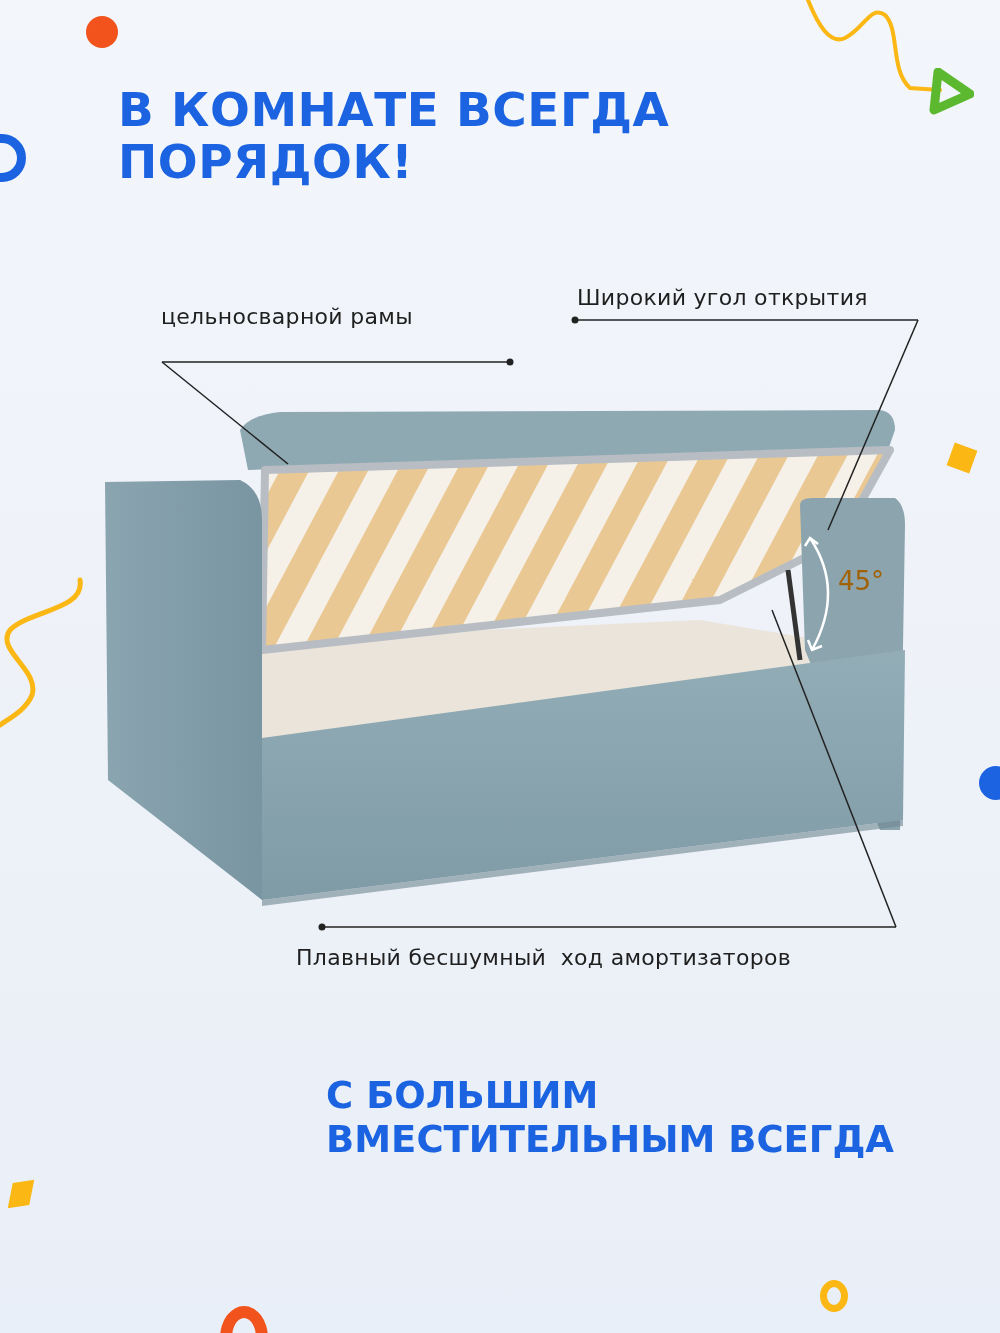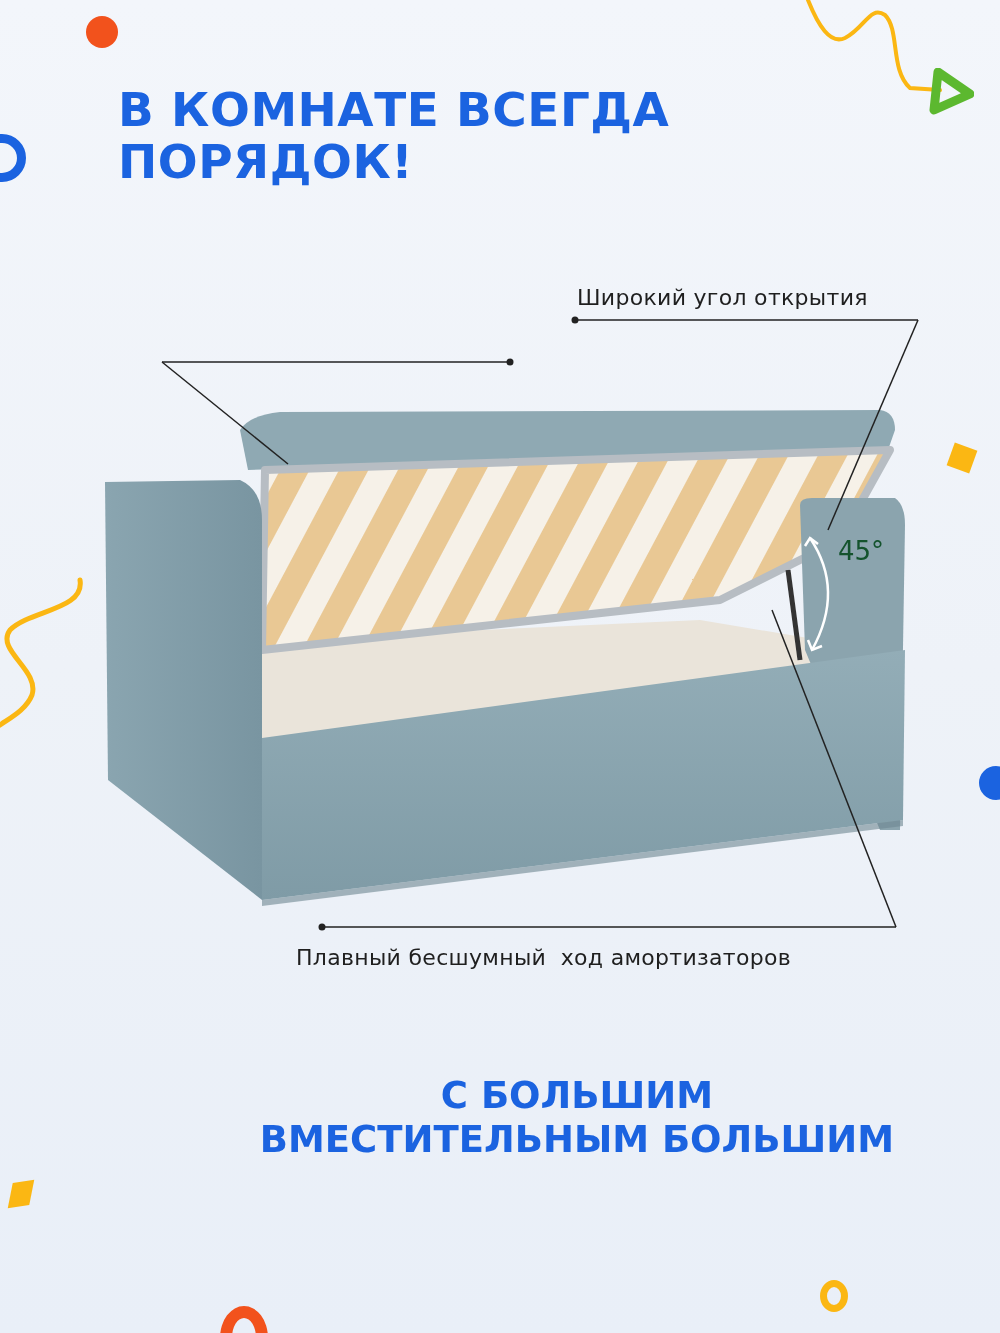--- a/index.html
+++ b/index.html
@@ -9,21 +9,21 @@
     font-family: "Liberation Sans", sans-serif;
   }
   .abs { position: absolute; }
   .headline {
     color: #1b63e0; font-weight: 900; font-family: "DejaVu Sans", sans-serif;
     letter-spacing: 0.5px; line-height: 52px; font-size: 46px;
     transform: scaleX(1.02); transform-origin: left;
   }
   .headline2 {
     color: #1b63e0; font-weight: 900; font-family: "DejaVu Sans", sans-serif;
-    font-size: 37px; line-height: 44px; text-align: center;
+    font-size: 37px; line-height: 44px; text-align: left;
   }
   .label {
     color: #1f1f1f; font-family: "DejaVu Sans", sans-serif; font-size: 22px; line-height: 30px;
     letter-spacing: 0.3px;
   }
   svg { display: block; }
 </style>
 </head>
 <body>
 
@@ -83,38 +83,39 @@
 
   <path d="M262 738 L 905 650 L 903 820 L 262 900 Z" fill="url(#fab)"></path>
 
   <path d="M262 900 L 903 820 L 903 826 L 262 906 Z" fill="#6e8791" opacity="0.6"></path>
 
   <path d="M810 538 Q 845 590 812 650" stroke="#fff" stroke-width="2.5" fill="none"></path>
   <path d="M805 546 L 810 538 L 818 544" stroke="#fff" stroke-width="2.5" fill="none"></path>
   <path d="M808 640 L 812 650 L 822 646" stroke="#fff" stroke-width="2.5" fill="none"></path>
 </svg>
 
-<div class="abs" style="left:838px;top:536px;color:#14532d;font-family:'DejaVu Sans',sans-serif;font-size:26px;">45°</div>
+<div class="abs" style="left:838px;top:566px;color:#a16207;font-family:'DejaVu Sans',sans-serif;font-size:26px;">45°</div>
 
 <svg class="abs" style="left:0;top:0" width="1000" height="1333" viewBox="0 0 1000 1333">
 
   <line x1="162" y1="362" x2="510" y2="362" stroke="#222" stroke-width="1.5"></line>
   <circle cx="510" cy="362" r="3.5" fill="#222"></circle>
   <line x1="162" y1="362" x2="288" y2="464" stroke="#222" stroke-width="1.5"></line>
 
   <line x1="575" y1="320" x2="918" y2="320" stroke="#222" stroke-width="1.5"></line>
   <circle cx="575" cy="320" r="3.5" fill="#222"></circle>
   <line x1="918" y1="320" x2="828" y2="530" stroke="#222" stroke-width="1.5"></line>
 
   <line x1="322" y1="927" x2="896" y2="927" stroke="#222" stroke-width="1.5"></line>
   <circle cx="322" cy="927" r="3.5" fill="#222"></circle>
   <line x1="896" y1="927" x2="772" y2="610" stroke="#222" stroke-width="1.5"></line>
 </svg>
 
 <div class="abs label" style="left:161px;top:302px;">
+  <div>цельносварной рамы</div>
 </div>
 <div class="abs label" style="left:577px;top:283px;white-space:nowrap;">Широкий угол открытия</div>
 <div class="abs label" style="left:296px;top:943px;white-space:pre;">Плавный бесшумный  ход амортизаторов</div>
 
 <div class="abs headline2" style="right:106px;top:1074px;">
   <div>С БОЛЬШИМ</div>
-  <div>ВМЕСТИТЕЛЬНЫМ БОЛЬШИМ</div>
+  <div>ВМЕСТИТЕЛЬНЫМ ВСЕГДА</div>
 </div>
 
 </body></html>

